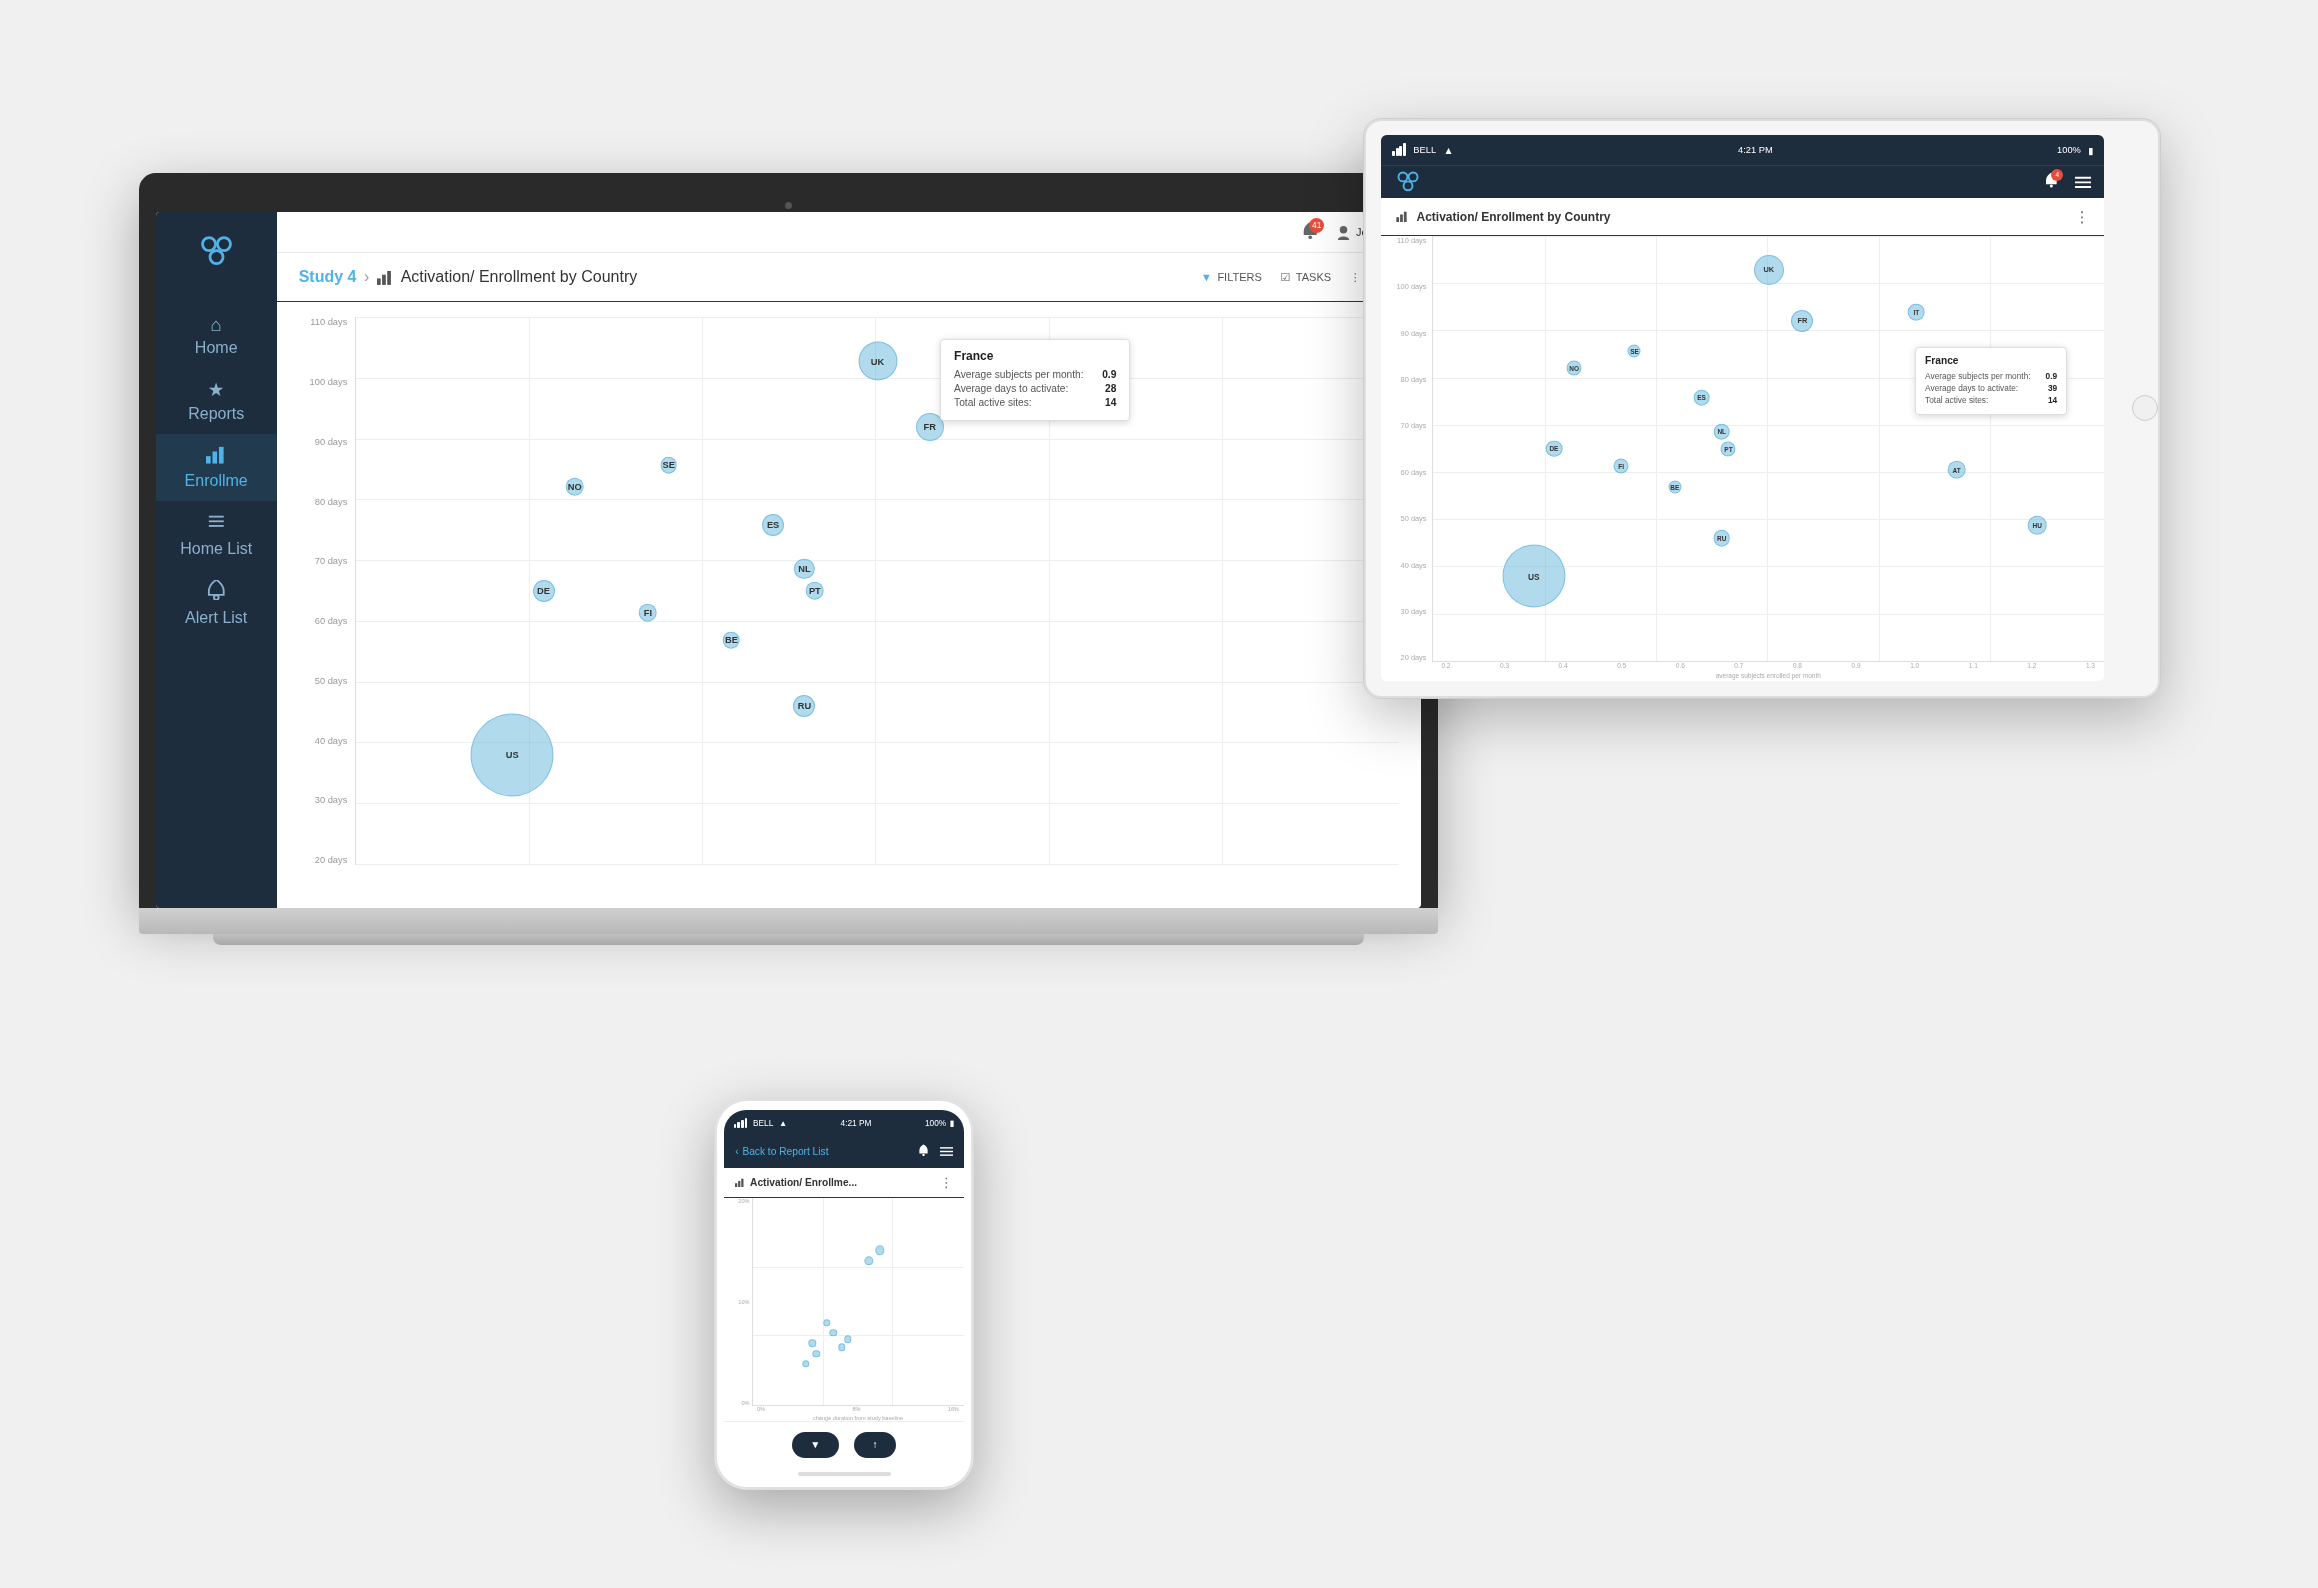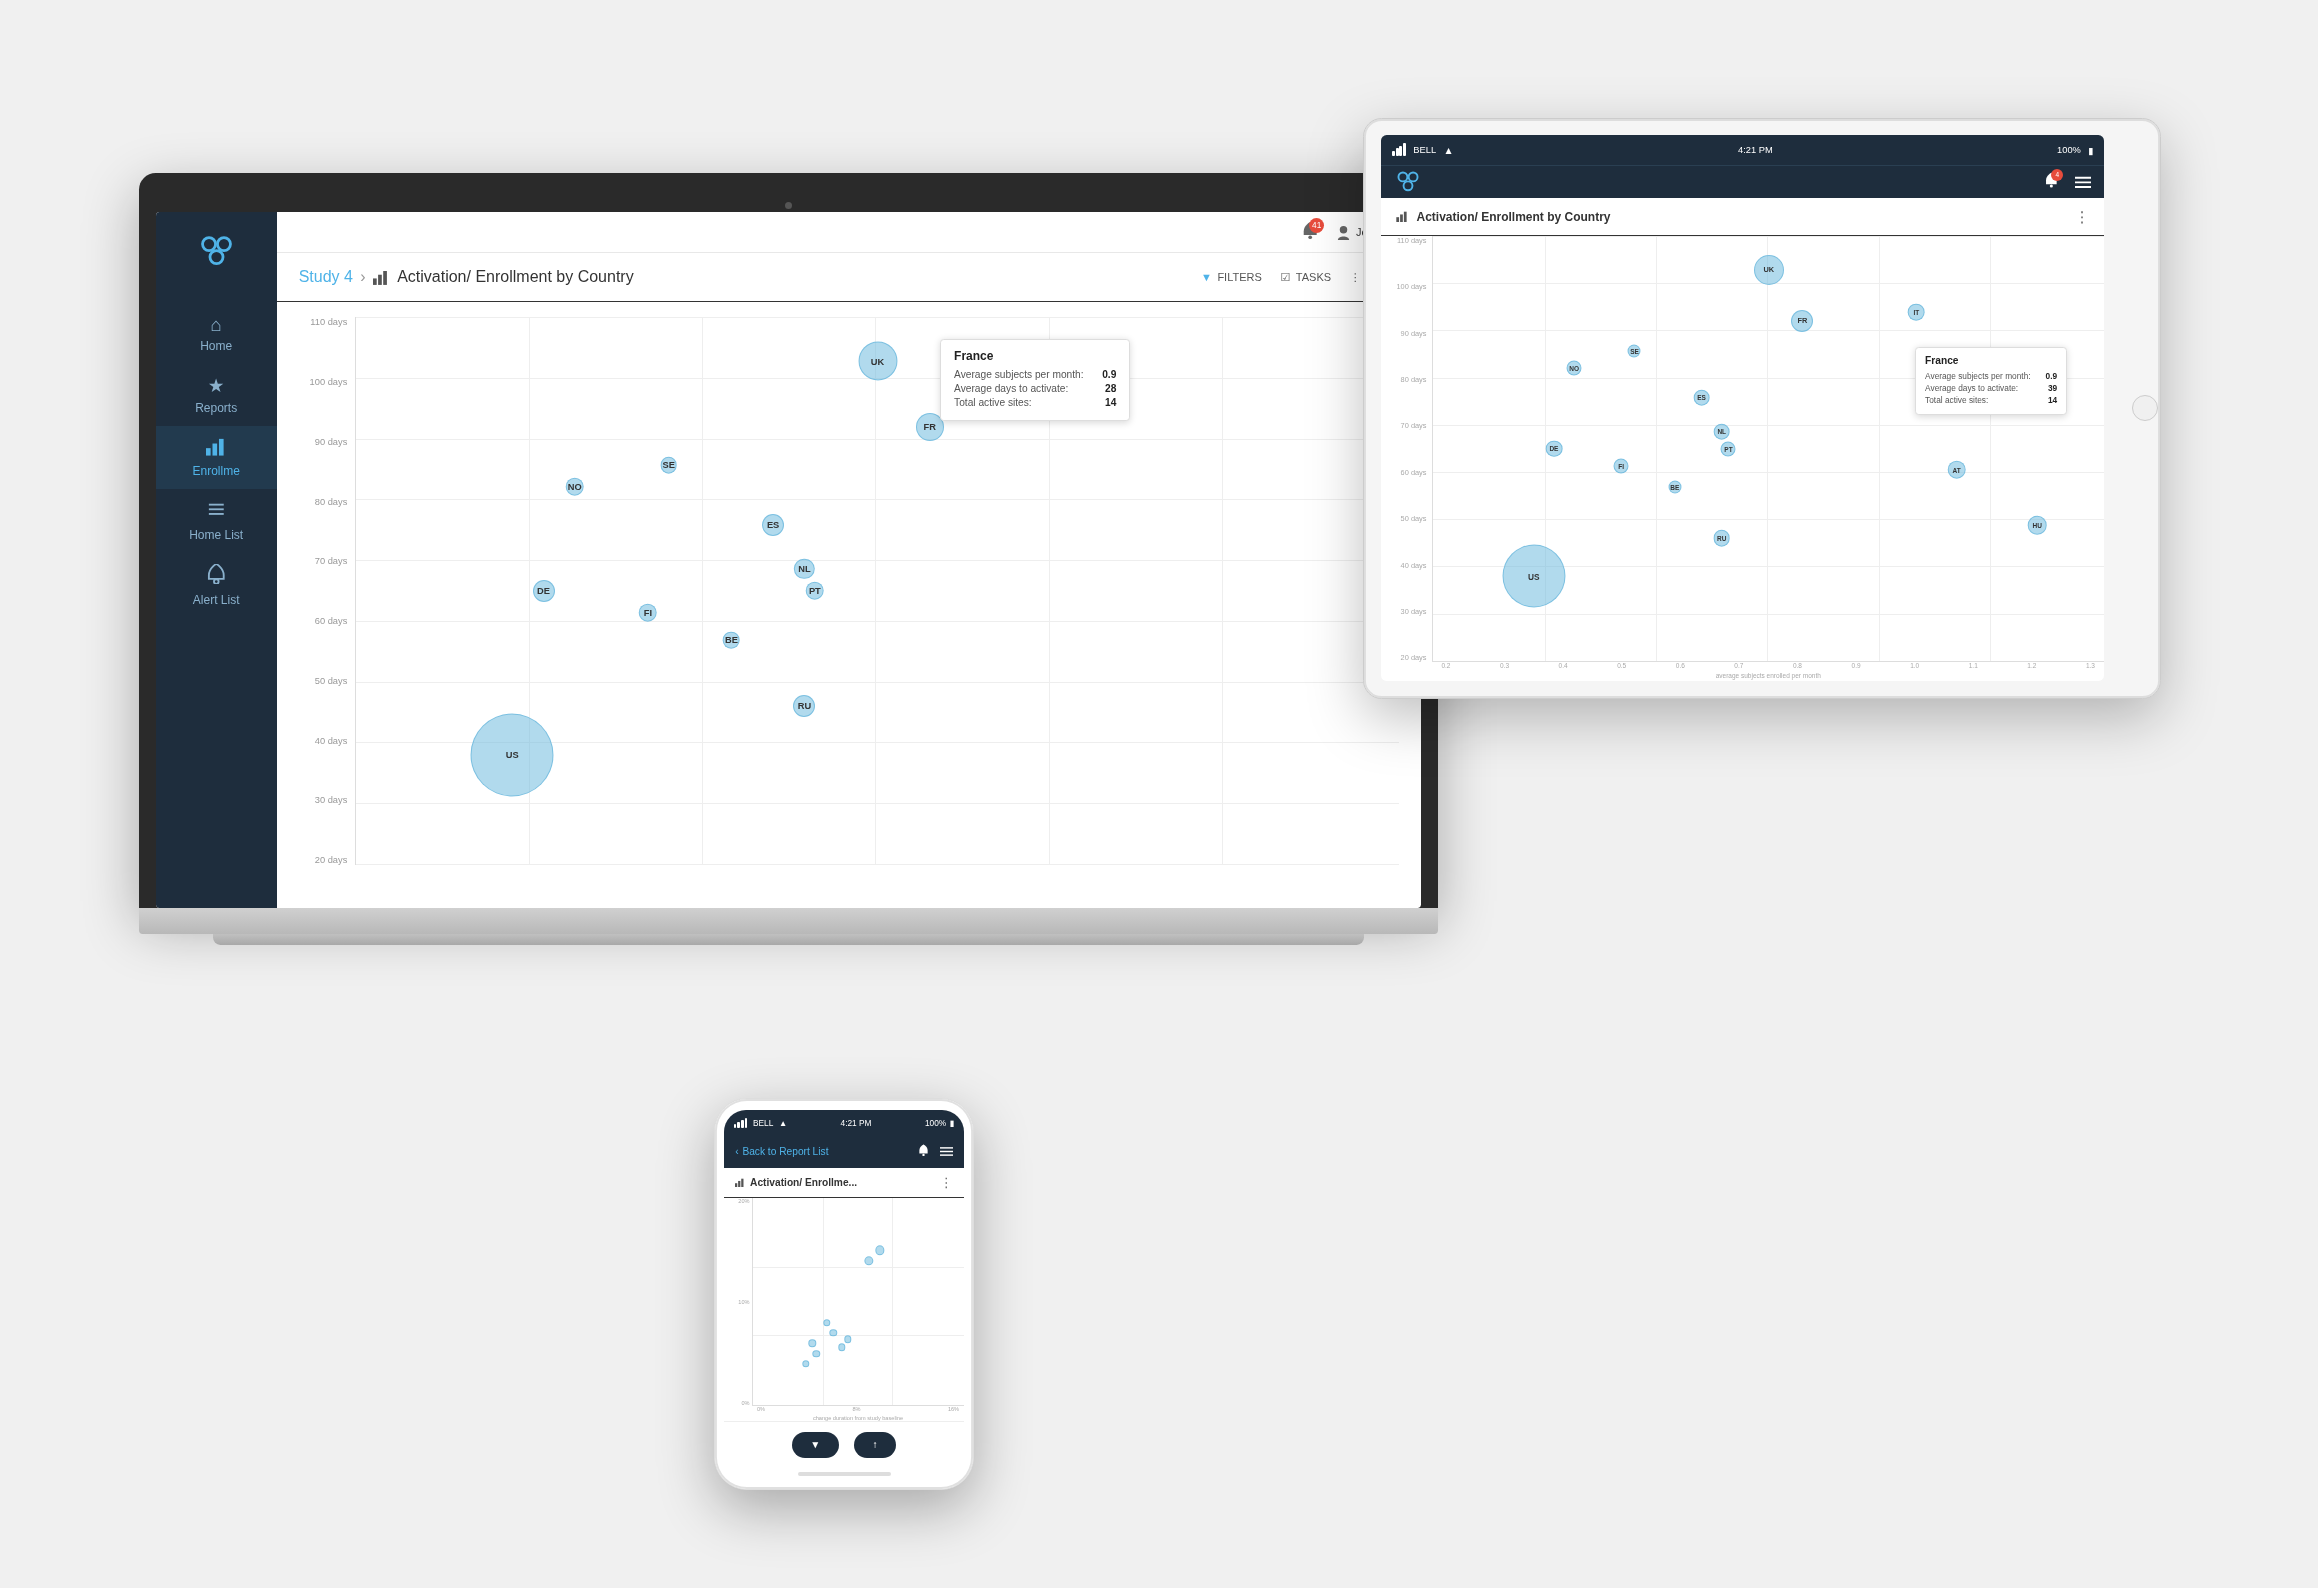--- a/index.html
+++ b/index.html
@@ -105,21 +105,21 @@
     .sidebar-item.active {
       color: #4fb3e8;
       background: rgba(79,179,232,0.1);
     }
 
     .sidebar-item-icon {
       font-size: 18.6px;
     }
 
     .sidebar-item-label {
-      font-size: 12px;
+      font-size: 16px;
       text-align: center;
     }
 
     
     .main-content {
       flex: 1;
       display: flex;
       flex-direction: column;
       overflow: hidden;
     }
@@ -176,21 +176,21 @@
       display: flex;
       align-items: center;
       gap: 7.4px;
       font-size: 16px;
       font-weight: 400;
       color: #333;
     }
 
     .breadcrumb-study {
       color: #4fb3e8;
-      font-weight: 400;
+      font-weight: 700;
     }
 
     .breadcrumb-sep {
       color: #999;
     }
 
     .header-actions {
       display: flex;
       align-items: center;
       gap: 18.6px;

